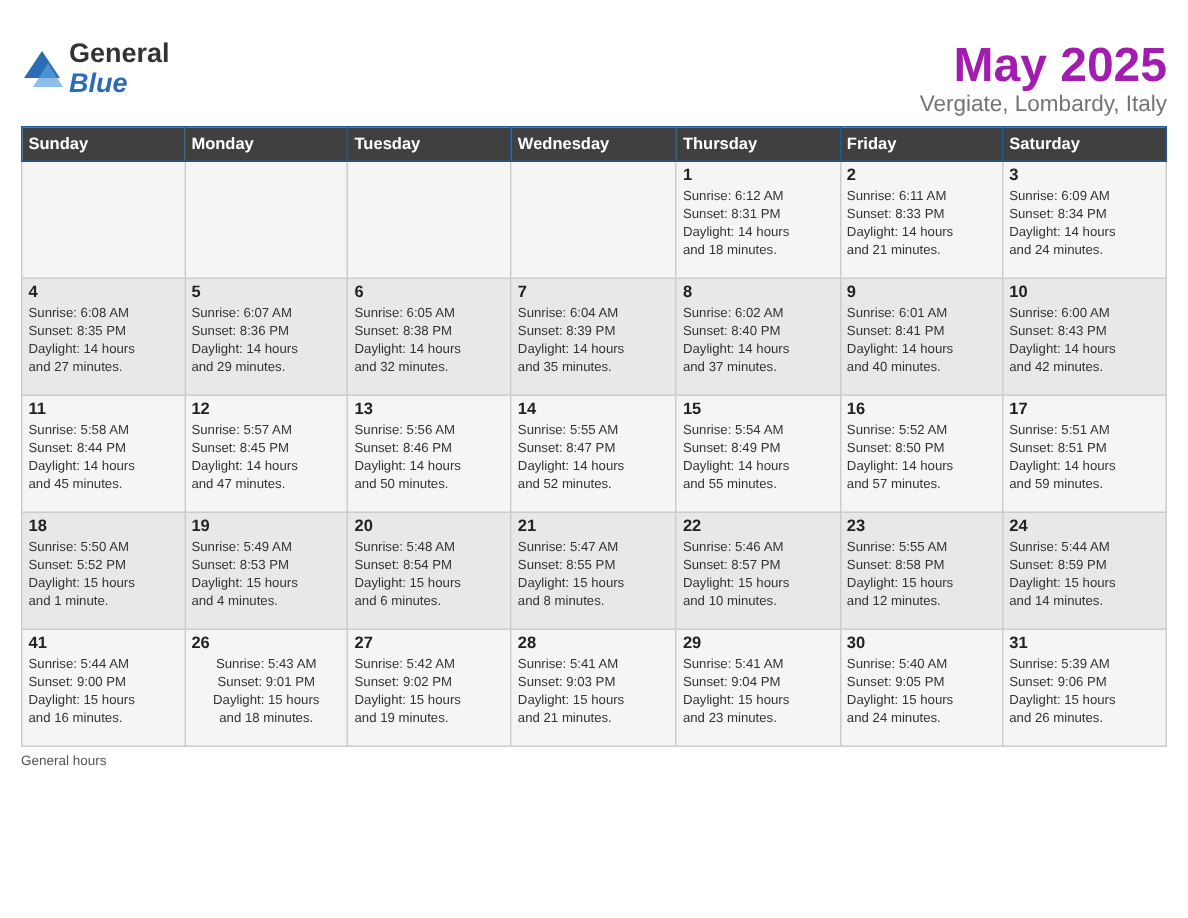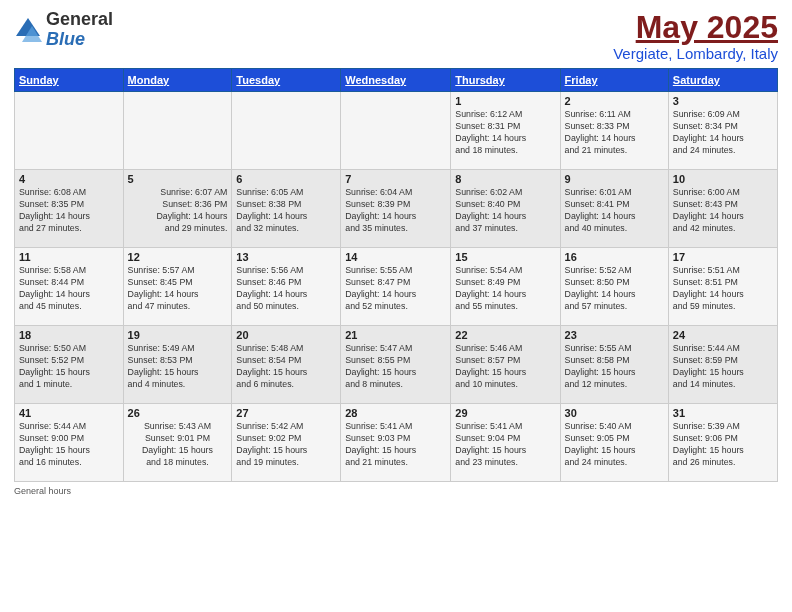--- a/index.html
+++ b/index.html
@@ -7,20 +7,21 @@
       width: 792px;
       height: 612px;
       font-family: Arial, sans-serif;
       background: #fff;
       overflow: hidden;
     }
     .page {
       width: 792px;
       height: 520px;
       padding: 10px 14px 10px 14px;
+      margin-top: 16px;
     }
     .header {
       display: flex;
       justify-content: space-between;
       align-items: flex-start;
       margin-bottom: 6px;
     }
     .logo {
       display: flex;
       align-items: center;
@@ -45,41 +46,39 @@
       width: 28px;
       height: 28px;
       margin-right: 4px;
     }
     .title-block {
       text-align: right;
     }
     .main-title {
       font-size: 32px;
       font-weight: bold;
-      color: #7f1d1d;
+      color: #a21caf;
       line-height: 1.1;
-      text-decoration: underline;
     }
     .subtitle {
       font-size: 15px;
-      color: #1d4ed8;
+      color: #737373;
     }
     table {
       width: 100%;
       border-collapse: collapse;
       font-size: 9.5px;
     }
     thead tr th {
-      background-color: #1d4ed8;
+      background-color: #404040;
       color: #fff;
       padding: 5px 4px;
       text-align: left;
       font-size: 11px;
       border: 1px solid #1a5a9a;
-      text-decoration: underline;
     }
     tbody tr td {
       border: 1px solid #ccc;
       vertical-align: top;
       padding: 3px 4px;
       width: 113px;
       height: 78px;
     }
     tbody tr:nth-child(odd) td {
       background-color: #f5f5f5;
@@ -172,21 +171,21 @@
         <tr>
           <td>
             <div class="day-num">4</div>
             <div class="day-info" style="white-space: pre-line;">Sunrise: 6:08 AM
 Sunset: 8:35 PM
 Daylight: 14 hours
 and 27 minutes.</div>
           </td>
           <td>
             <div class="day-num">5</div>
-            <div class="day-info" style="white-space: pre-line; text-align: right;">Sunrise: 6:07 AM
+            <div class="day-info" style="white-space: pre-line;">Sunrise: 6:07 AM
 Sunset: 8:36 PM
 Daylight: 14 hours
 and 29 minutes.</div>
           </td>
           <td>
             <div class="day-num">6</div>
             <div class="day-info" style="white-space: pre-line;">Sunrise: 6:05 AM
 Sunset: 8:38 PM
 Daylight: 14 hours
 and 32 minutes.</div>

